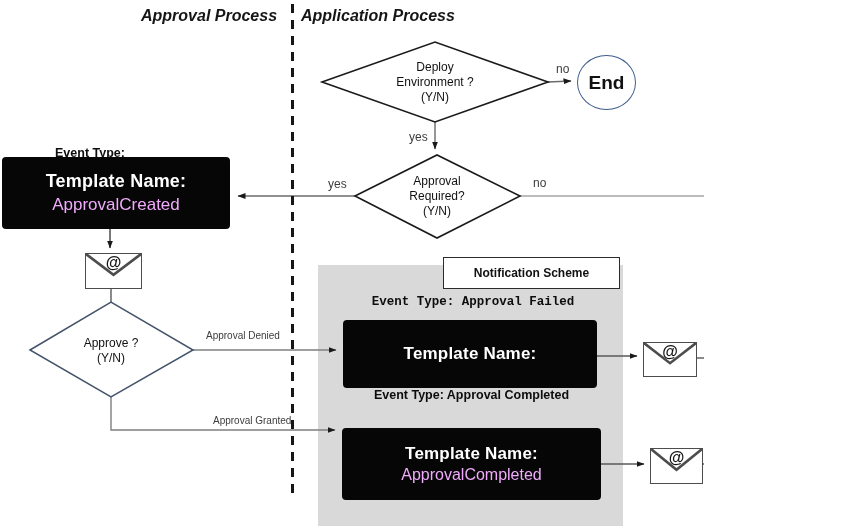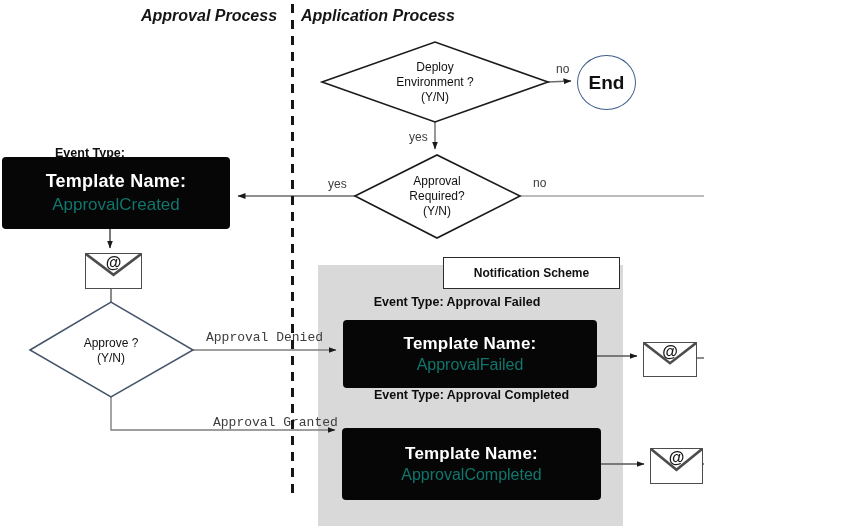--- a/index.html
+++ b/index.html
@@ -6,30 +6,30 @@
   .canvas{position:relative;width:704px;height:526px;background:#ffffff;overflow:hidden;
           font-family:"Liberation Sans", sans-serif;color:#111;}
   .abs{position:absolute;}
   .lane-label{font-style:italic;font-weight:600;font-size:16px;color:#151515;white-space:nowrap;}
   .dashed-sep{width:3px;background:repeating-linear-gradient(to bottom,#161616 0 9px,transparent 9px 16px);z-index:6;}
   .gray-region{background:#d9d9d9;z-index:1;}
   .flow-svg{left:0;top:0;z-index:2;pointer-events:none;}
   .black-box{background:#060606;color:#fff;border-radius:4px;display:flex;flex-direction:column;
              align-items:center;justify-content:center;z-index:4;text-align:center;line-height:1.3;}
   .tpl-title{font-weight:bold;font-size:17px;letter-spacing:.2px;}
-  .tpl-name{font-weight:400;font-size:16px;color:#0f766e;}
+  .tpl-name{font-weight:400;font-size:16px;color:#f0abfc;}
   .black-box.big .tpl-title{font-size:18px;}
   .black-box.big .tpl-name{font-size:17px;}
   .event-label{font-weight:bold;font-size:12.5px;color:#0d0d0d;text-align:center;z-index:3;white-space:nowrap;}
   .diamond-text{font-weight:normal;font-size:12px;line-height:15px;text-align:center;
                 white-space:pre-line;z-index:3;}
   .end-circle{border:1.6px solid #3f5d8c;border-radius:50%;background:#fff;display:flex;
               align-items:center;justify-content:center;font-weight:bold;font-size:19px;z-index:4;}
   .edge-label{font-size:12px;color:#3d3d3d;z-index:3;white-space:nowrap;}
-  .edge-label.small{font-size:13px;font-family:Liberation Mono, monospace;}
+  .edge-label.small{font-size:10px;}
   .envelope{background:#fff;border:1.3px solid #4d4d4d;z-index:4;}
   .envelope .flap{position:absolute;left:0;top:0;width:100%;height:100%;}
   .envelope .at-sign{position:absolute;left:0;right:0;top:0;text-align:center;
                      font-size:16px;font-weight:600;color:#141414;line-height:18px;}
   .titled-box{background:#fff;border:1.6px solid #2b2b2b;display:flex;align-items:center;
               justify-content:center;font-weight:bold;font-size:12px;z-index:5;}
   .deploy-box{border:2.6px solid #000;background:#fff;display:flex;flex-direction:column;
               align-items:center;justify-content:center;z-index:4;}
   .deploy-box span{font-size:15px;line-height:29px;color:#1c1c1c;}
 </style>
@@ -95,30 +95,29 @@
   <div class="abs edge-label" style="left:328px;top:177px;">yes</div>
   <div class="abs edge-label" style="left:533px;top:176px;">no</div>
   <div class="abs edge-label small" style="left:206px;top:330px;">Approval Denied</div>
   <div class="abs edge-label small" style="left:213px;top:415px;">Approval Granted</div>
 
   <div class="abs titled-box" style="left:443px;top:257px;width:175px;height:30px;">
     <span>Notification Scheme</span>
   </div>
 
   <div class="abs event-label" style="left:25px;top:146px;width:130px;">Event Type:</div>
-  <div class="abs event-label" style="left:330px;top:295px;width:254px;">Event Type: Approval Failed</div>
+  <div class="abs event-label" style="left:346px;top:295px;width:254px;font-family:Liberation Mono, monospace;">Event Type: Approval Failed</div>
   <div class="abs event-label" style="left:342px;top:388px;width:259px;">Event Type: Approval Completed</div>
 
   <div class="abs black-box big" style="left:2px;top:157px;width:228px;height:72px;">
     <div class="tpl-title">Template Name:</div>
     <div class="tpl-name">ApprovalCreated</div>
   </div>
   <div class="abs black-box" style="left:343px;top:320px;width:254px;height:68px;">
     <div class="tpl-title">Template Name:</div>
-    <div class="tpl-name">ApprovalFailed</div>
   </div>
   <div class="abs black-box" style="left:342px;top:428px;width:259px;height:72px;">
     <div class="tpl-title">Template Name:</div>
     <div class="tpl-name">ApprovalCompleted</div>
   </div>
 
   <div class="abs envelope" style="left:85px;top:253px;width:55px;height:34px;">
     <svg class="flap" viewBox="0 0 100 62" preserveAspectRatio="none">
       <polyline points="0,0 50,38 100,0" fill="none" stroke="#4d4d4d" stroke-width="2.6" vector-effect="non-scaling-stroke"></polyline>
     </svg>

